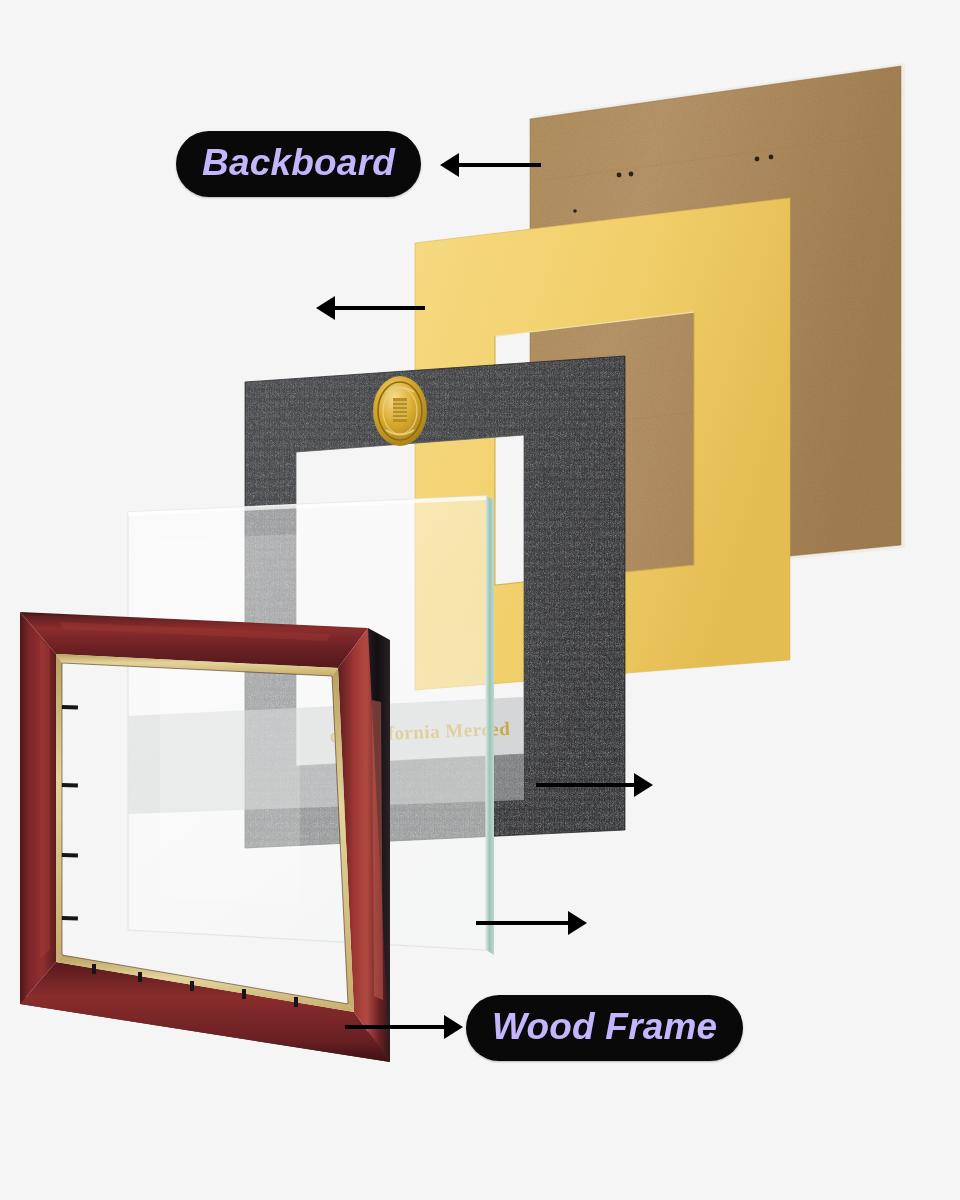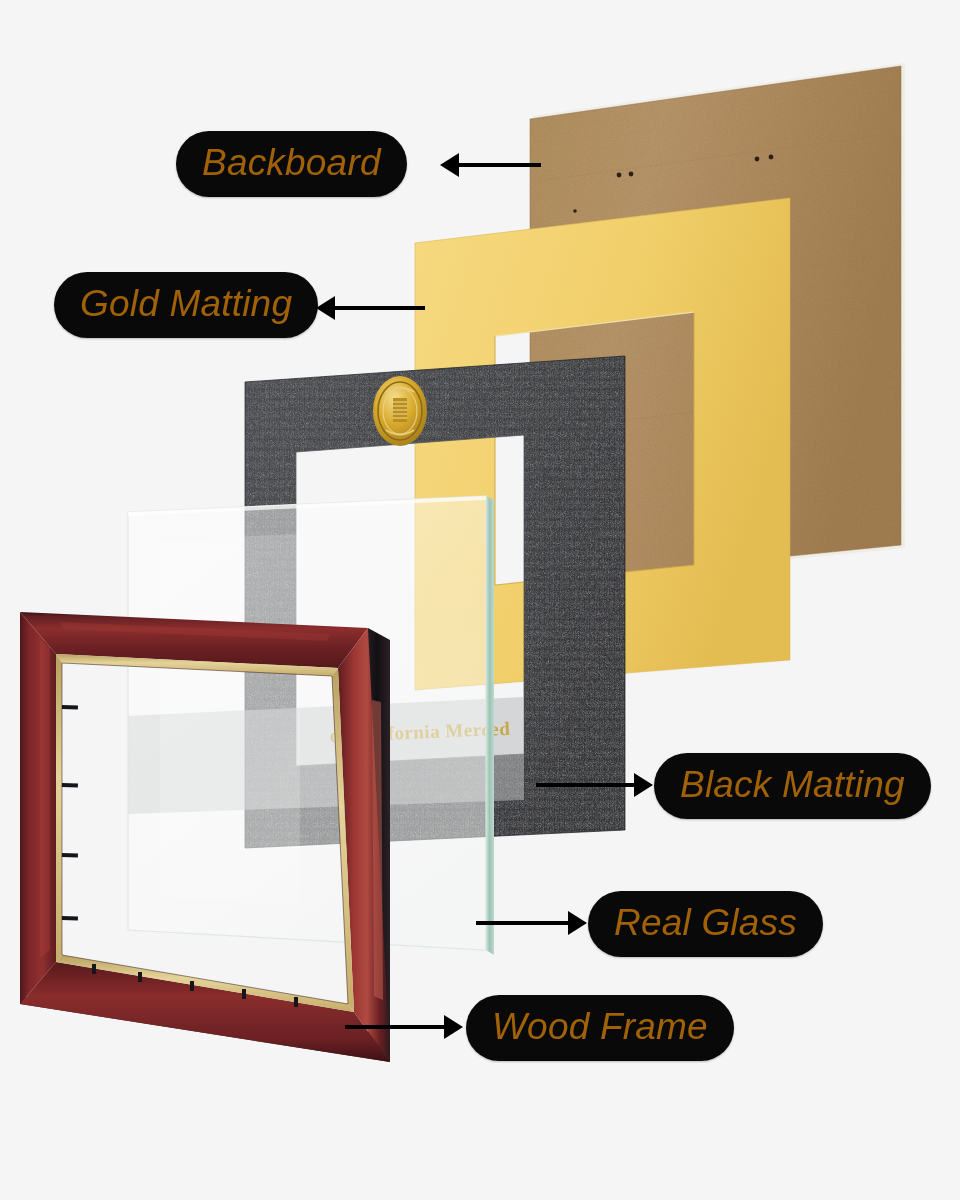--- a/index.html
+++ b/index.html
@@ -15,24 +15,24 @@
   #stage svg{position:absolute;left:0;top:0;}
 
   
   .callout{
     position:absolute;
     display:flex;align-items:center;
     pointer-events:auto;
   }
   .pill{
     background:#090909;
-    color:#a16207;
+    color:#c4b5fd;
     border-radius:999px;
     font-style:italic;
-    font-weight:normal;
+    font-weight:bold;
     letter-spacing:.2px;
     white-space:nowrap;
     line-height:1;
     box-shadow:0 1px 2px rgba(0,0,0,.25);
     display:flex;align-items:center;justify-content:center;
   }
   .pill-lg{font-size:37px;padding:13px 26px 16px 26px;}
   .leader{position:absolute;height:0;border-top:4px solid #000;}
   .arrowhead{position:absolute;width:0;height:0;}
   .arrow-left{
@@ -252,35 +252,26 @@
       </g>
     </g>
   </svg>
 
   <div class="callout" style="left:176px;top:131px;">
     <div class="pill pill-lg">Backboard</div>
   </div>
   <div class="leader" style="left:449px;top:163px;width:92px;"></div>
   <div class="arrowhead arrow-left" style="left:440px;top:153px;"></div>
 
-  <div class="callout" style="left:54px;top:272px;">
-    <div class="pill pill-lg">Gold Matting</div>
-  </div>
   <div class="leader" style="left:325px;top:306px;width:100px;"></div>
   <div class="arrowhead arrow-left" style="left:316px;top:296px;"></div>
 
-  <div class="callout" style="left:654px;top:753px;">
-    <div class="pill pill-lg">Black Matting</div>
-  </div>
   <div class="leader" style="left:536px;top:783px;width:104px;"></div>
   <div class="arrowhead arrow-right" style="left:634px;top:773px;"></div>
 
-  <div class="callout" style="left:588px;top:891px;">
-    <div class="pill pill-lg">Real Glass</div>
-  </div>
   <div class="leader" style="left:476px;top:921px;width:96px;"></div>
   <div class="arrowhead arrow-right" style="left:568px;top:911px;"></div>
 
   <div class="callout" style="left:466px;top:995px;text-align:right;">
     <div class="pill pill-lg">Wood Frame</div>
   </div>
   <div class="leader" style="left:345px;top:1025px;width:104px;"></div>
   <div class="arrowhead arrow-right" style="left:444px;top:1015px;"></div>
 
 </div>

